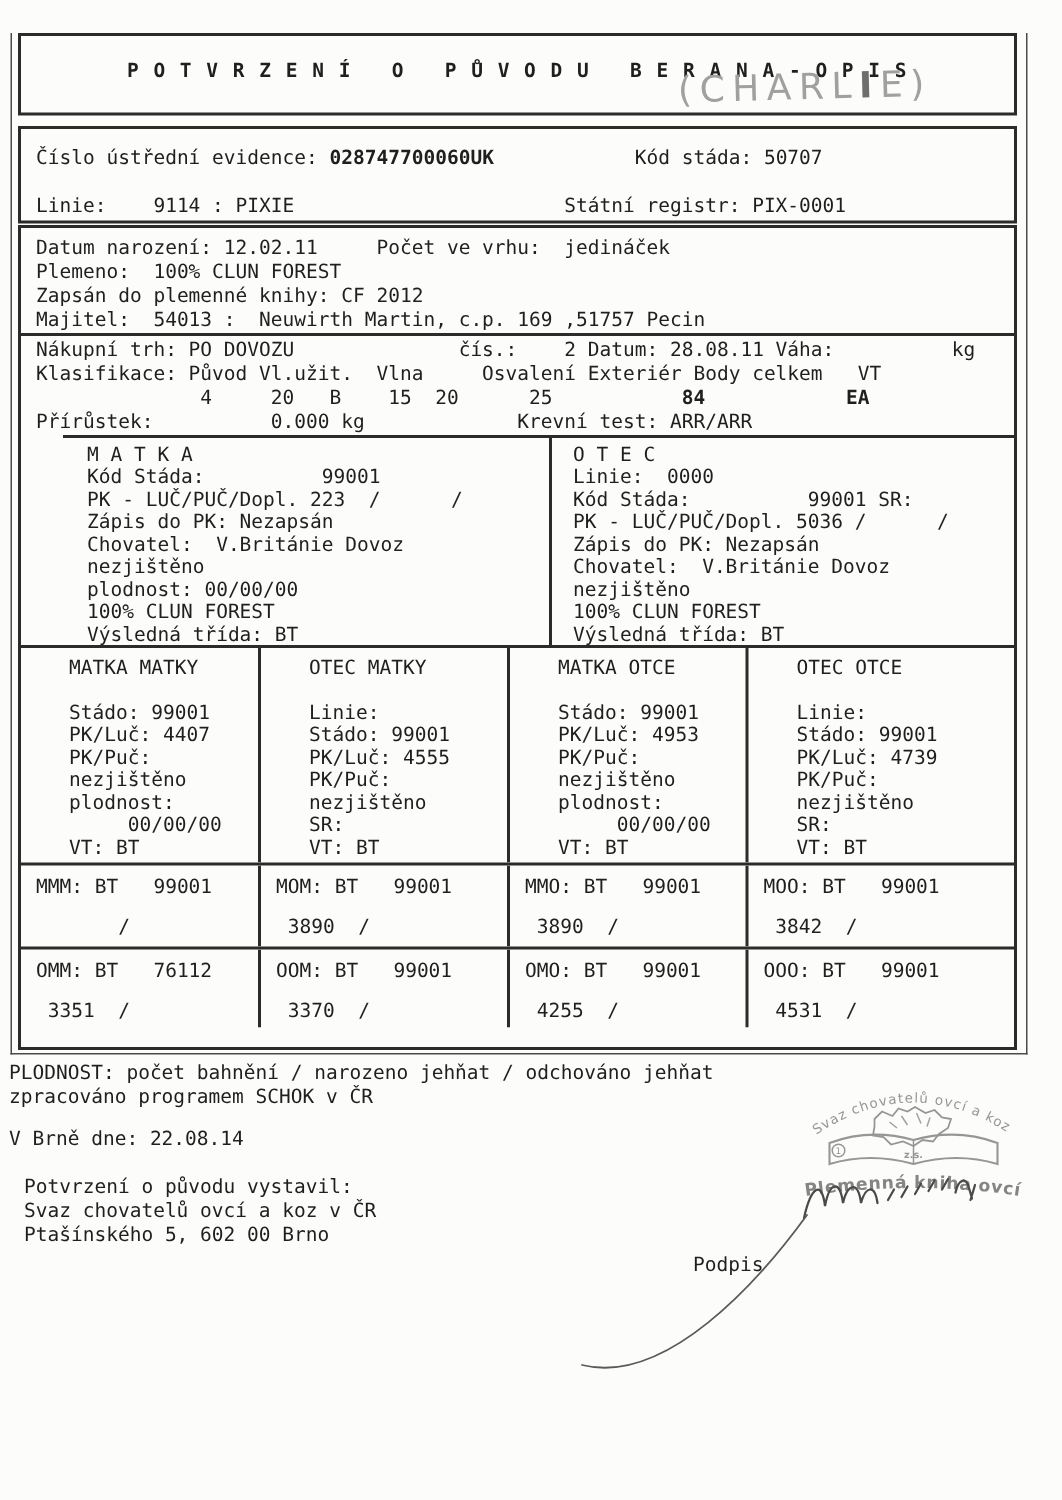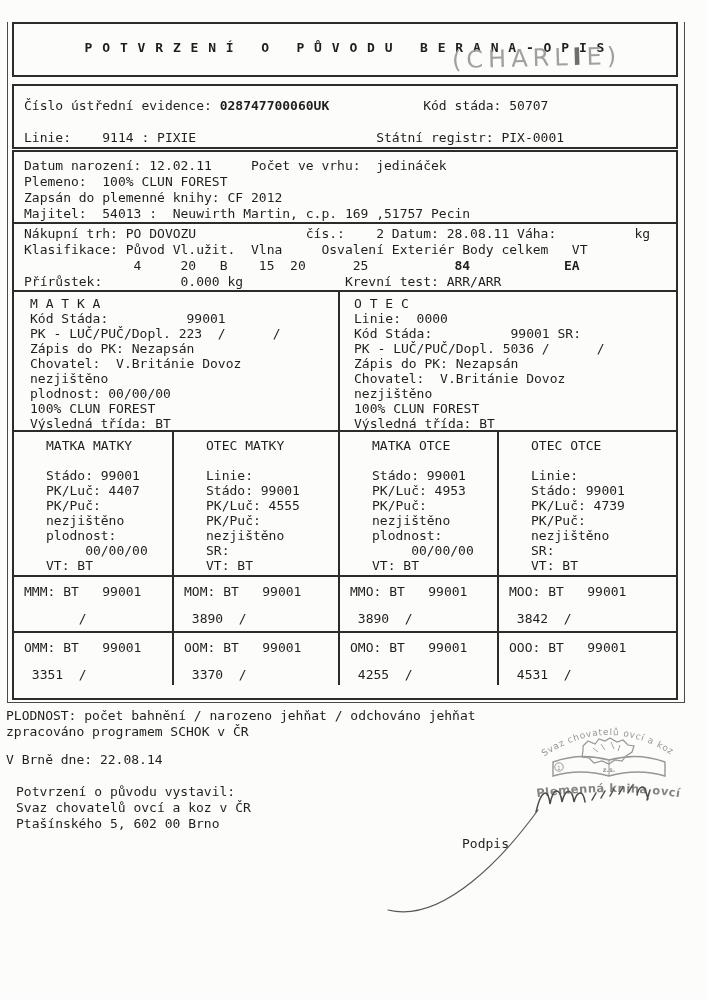--- a/index.html
+++ b/index.html
@@ -21,21 +21,21 @@
     z-index:5;white-space:pre;font-weight:400;
   }
   .hand .blob{color:#6e6e6e;font-weight:bold;}
   .box-id{top:84px;height:65px;padding:12px 0 0 10px;box-sizing:border-box;}
   .ln{white-space:pre;line-height:16px;min-height:16px;}
   .b{font-weight:bold;}
   .box-main{top:150px;height:550px;}
   .sec{box-sizing:border-box;overflow:hidden;}
   .sec-a{height:70px;padding:6px 0 0 10px;}
   .sec-b{height:68px;padding:2px 0 0 10px;border-top:2px solid #2b2b2b;}
-  .sec-c{height:140px;border-top:2px solid #2b2b2b;display:grid;grid-template-columns:326px 1fr;}
+  .sec-c{height:140px;border-top:2px solid #2b2b2b;display:grid;grid-template-columns:326px 1fr;margin-left:28px;}
   .sec-c .colL{padding:4px 0 0 16px;border-right:2px solid #2b2b2b;}
   .sec-c .colR{padding:4px 0 0 14px;}
   .sec-c .ln{line-height:15px;min-height:15px;}
   .sec-grid{display:grid;grid-template-columns:160px 166px 159px 1fr;border-top:2px solid #2b2b2b;}
   .sec-d{height:145px;}
   .sec-d .gp{padding:6px 0 0 12px;margin-left:20px;}
   .sec-d .gp,.cellb{border-right:2px solid #2b2b2b;}
   .sec-d .gp:last-child,.cellb:last-child{border-right:none;}
   .sec-d .ln{line-height:15px;min-height:15px;}
   .sec-e1{height:56px;}
@@ -170,21 +170,21 @@
         <div class="ln l2"> 3890  /</div>
       </div>
       <div class="cellb">
         <div class="ln">MOO: BT   99001</div>
         <div class="ln l2"> 3842  /</div>
       </div>
     </div>
 
     <div class="sec sec-grid sec-e2">
       <div class="cellb">
-        <div class="ln">OMM: BT   99001</div>
+        <div class="ln">OMM: BT   76112</div>
         <div class="ln l2"> 3351  /</div>
       </div>
       <div class="cellb">
         <div class="ln">OOM: BT   99001</div>
         <div class="ln l2"> 3370  /</div>
       </div>
       <div class="cellb">
         <div class="ln">OMO: BT   99001</div>
         <div class="ln l2"> 4255  /</div>
       </div>

